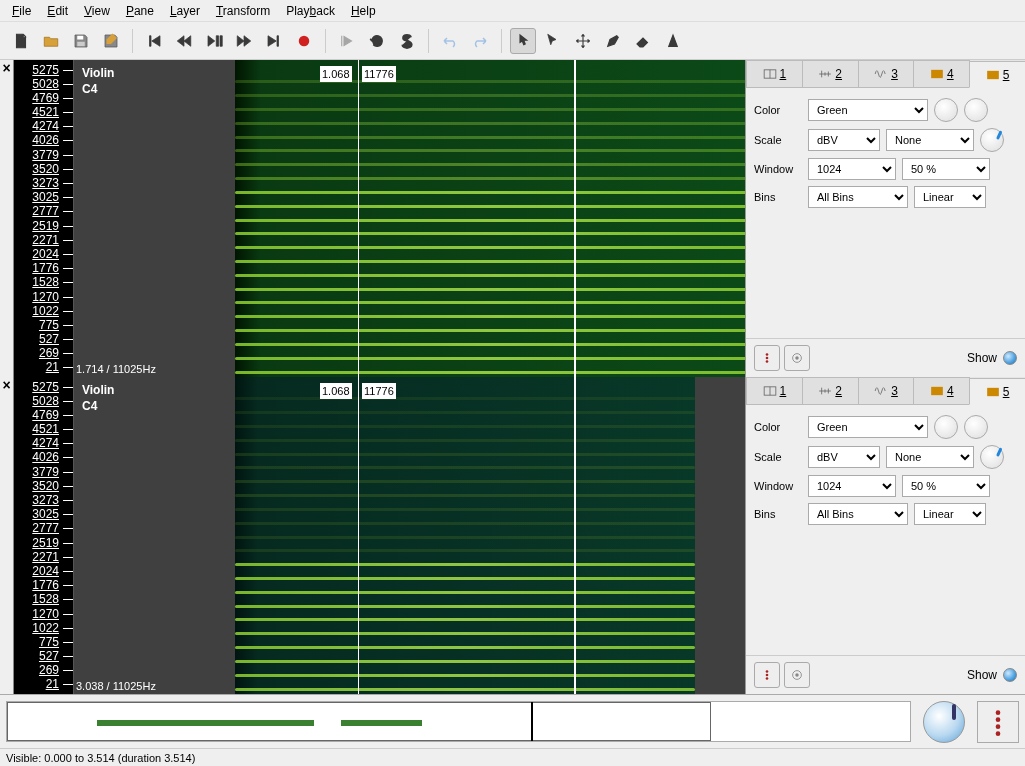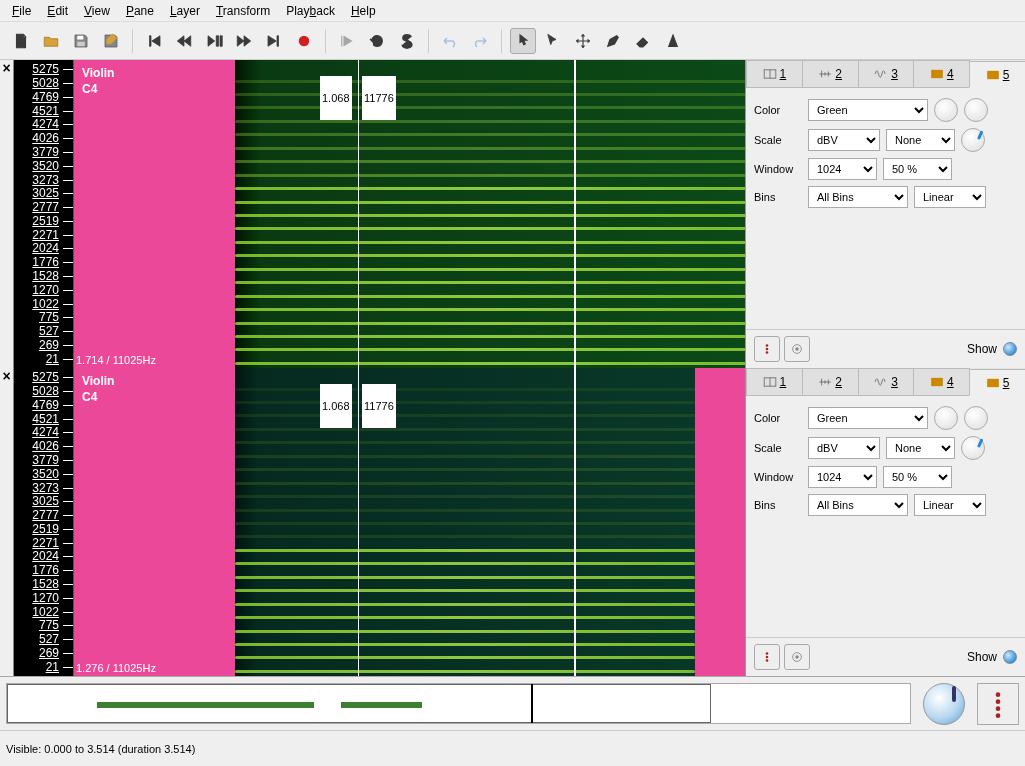--- a/index.html
+++ b/index.html
@@ -18,67 +18,67 @@
 .tool-sep { width: 1px; height: 24px; background: #ccc; margin: 0 4px; }
 .tool-btn svg { width: 18px; height: 18px; }
 
 
 .main { flex: 1; display: flex; flex-direction: column; background: #000; min-height: 0; }
 .pane-row { flex: 1; display: flex; min-height: 0; position: relative; }
 .close-x { width: 14px; background: #efefef; color: #000; font-weight: bold; font-size: 14px; text-align: center; padding-top: 0px; cursor: default; border-right: 1px solid #888; }
 .freq-axis { width: 60px; background: #000; color: #fff; font-size: 10px; position: relative; border-right: 1px solid #555; }
 .freq-axis .tick { position: absolute; right: 14px; text-align: right; text-decoration: underline; line-height: 1; transform: translateY(-50%); }
 .freq-axis .tickmark { position: absolute; right: 0; width: 10px; height: 1px; background: #fff; }
-.spectro-wrap { flex: 1; position: relative; overflow: hidden; background: #ec4899; }
+.spectro-wrap { flex: 1; position: relative; overflow: hidden; background: #404040; }
 .spectro { position: absolute; top: 0; bottom: 0; background: linear-gradient(to right, #001500 0%, #0a3a12 5%, #0c4a18 100%); }
 .spectro-violin { left: 161px; width: 525px; }
 .spectro-piano { left: 161px; width: 460px; }
 .harmonic { position: absolute; left: 0; right: 0; height: 3px; background: linear-gradient(to right, #8fd030, #a8e048, #8fd030); opacity: 0.85; border-radius: 2px; }
 .harmonic.dim { opacity: 0.35; background: linear-gradient(to right, #3a6020, #4a7028); }
 .pane-label { position: absolute; left: 8px; top: 6px; color: #fff; font-weight: bold; font-size: 14px; line-height: 1.3; z-index: 5; }
 .pane-info { position: absolute; left: 2px; bottom: 2px; color: #fff; font-size: 11px; z-index: 5; }
-.cursor-label { position: absolute; top: 16px; color: #000; background: #fff; font-size: 11px; padding: 16px 2px; z-index: 5; }
+.cursor-label { position: absolute; top: 6px; color: #000; background: #fff; font-size: 11px; padding: 2px 2px; z-index: 5; }
 .vline { position: absolute; top: 0; bottom: 0; width: 1px; background: #fff; z-index: 4; }
 .vline.thick { width: 2px; }
 
 
 .right-panel { width: 280px; background: #efefef; border-left: 1px solid #999; display: flex; flex-direction: column; }
 .layer-tabs { display: flex; border-bottom: 1px solid #bbb; background: #e5e5e5; height: 28px; }
 .layer-tab { flex: 1; display: flex; align-items: center; justify-content: center; gap: 3px; border: 1px solid #bbb; border-bottom: none; margin-right: -1px; background: #e0e0e0; cursor: default; font-size: 11px; }
 .layer-tab.active { background: #efefef; border-bottom: 1px solid #efefef; position: relative; top: 1px; }
 .layer-tab span { text-decoration: underline; }
 .layer-tab-icon { width: 14px; height: 10px; }
 .props { padding: 10px 8px; flex: 1; }
 .prop-row { display: flex; align-items: center; gap: 6px; margin-bottom: 6px; }
 .prop-label { width: 48px; font-size: 11px; }
 select { font-size: 11px; padding: 2px 4px; border: 1px solid #aaa; background: #fff; height: 22px; }
 .sel-wide { width: 120px; }
 .sel-small { width: 72px; }
-.sel-med { width: 69px; }
+.sel-med { width: 88px; }
 .knob { width: 24px; height: 24px; border: 1px solid #aaa; border-radius: 50%; background: radial-gradient(circle at 40% 35%, #fff, #ddd); position: relative; }
 .knob.blue::after { content: ''; position: absolute; width: 3px; height: 9px; background: #2288dd; left: 14px; top: 1px; transform-origin: 50% 11px; transform: rotate(25deg); border-radius: 2px; }
 .panel-footer { display: flex; align-items: center; justify-content: space-between; padding: 6px 8px; border-top: 1px solid #ccc; }
 .panel-footer .left { display: flex; gap: 4px; }
 .mini-btn { width: 26px; height: 26px; border: 1px solid #aaa; background: #eee; border-radius: 3px; display: flex; align-items: center; justify-content: center; }
 .mini-btn svg { width: 14px; height: 14px; }
 .show-label { display: flex; align-items: center; gap: 6px; font-size: 11px; }
 .led { width: 14px; height: 14px; border-radius: 50%; background: radial-gradient(circle at 35% 35%, #cde8ff, #4aa0e0 60%, #2270b0); border: 1px solid #888; }
 
 
 .bottom-strip { height: 54px; background: #efefef; display: flex; border-top: 1px solid #aaa; }
 .timeline { flex: 1; margin: 6px; border: 1px solid #aaa; background: #fff; position: relative; }
 .timeline .wf { position: absolute; left: 10%; right: 30%; top: 45%; height: 6px; background: linear-gradient(to right, #3a8030 0%, #3a8030 40%, transparent 40%, transparent 45%, #3a8030 45%, #3a8030 60%, transparent 60%); }
 .timeline .sel-box { position: absolute; left: 0; right: 22%; top: 0; bottom: 0; border: 1px solid #666; }
 .timeline .ph { position: absolute; width: 2px; top: 0; bottom: 0; background: #000; }
 .big-knob { width: 42px; height: 42px; margin: 6px; border-radius: 50%; background: radial-gradient(circle at 38% 35%, #fff, #b8d8f0 55%, #5aa0d8); position: relative; border: 1px solid #999; }
 .big-knob::after { content:''; position: absolute; width:4px; height:16px; background:#336; top:2px; left:28px; border-radius:2px; }
 .thumb-box { width: 42px; height: 42px; margin: 6px; border: 1px solid #aaa; background: #eee; display:flex; align-items:center; justify-content:center; }
 
 
-.status { height: 36px; background: #efefef; border-top: 1px solid #ccc; padding: 2px 6px; font-size: 11px; display: flex; align-items: center; }
+.status { height: 18px; background: #efefef; border-top: 1px solid #ccc; padding: 2px 6px; font-size: 11px; display: flex; align-items: center; }
 
 
 .ic-red { fill: #d02020; }
 .ic-dark { fill: #3a3a3a; stroke: #3a3a3a; }
 .ic-blue { stroke: #3080d8; }
 </style>
 </head>
 <body>
 
 <div class="menubar">
@@ -447,21 +447,21 @@
           <div class="harmonic dim" style="top: 23.8182%; opacity: 0.359091;"></div>
           <div class="harmonic dim" style="top: 19.4545%; opacity: 0.327273;"></div>
           <div class="harmonic dim" style="top: 15.0909%; opacity: 0.295455;"></div>
           <div class="harmonic dim" style="top: 10.7273%; opacity: 0.263636;"></div>
           <div class="harmonic dim" style="top: 6.36364%; opacity: 0.231818;"></div>
         </div>
       <div class="pane-label">
         <div>Violin</div>
         <div>C4</div>
       </div>
-      <div class="pane-info">1.276 / 11025Hz</div>
+      <div class="pane-info">3.038 / 11025Hz</div>
       <div class="vline" style="left:284px"></div>
       <div class="vline thick" style="left:500px"></div>
       <div class="cursor-label" style="left:246px">1.068</div>
       <div class="cursor-label" style="left:288px">11776</div>
     </div>
     <div class="right-panel">
       <div class="layer-tabs">
         <div class="layer-tab">
             <svg class="layer-tab-icon" viewBox="0 0 16 12">
               <rect x="1" y="1" width="14" height="10" fill="none" stroke="#666"></rect>

